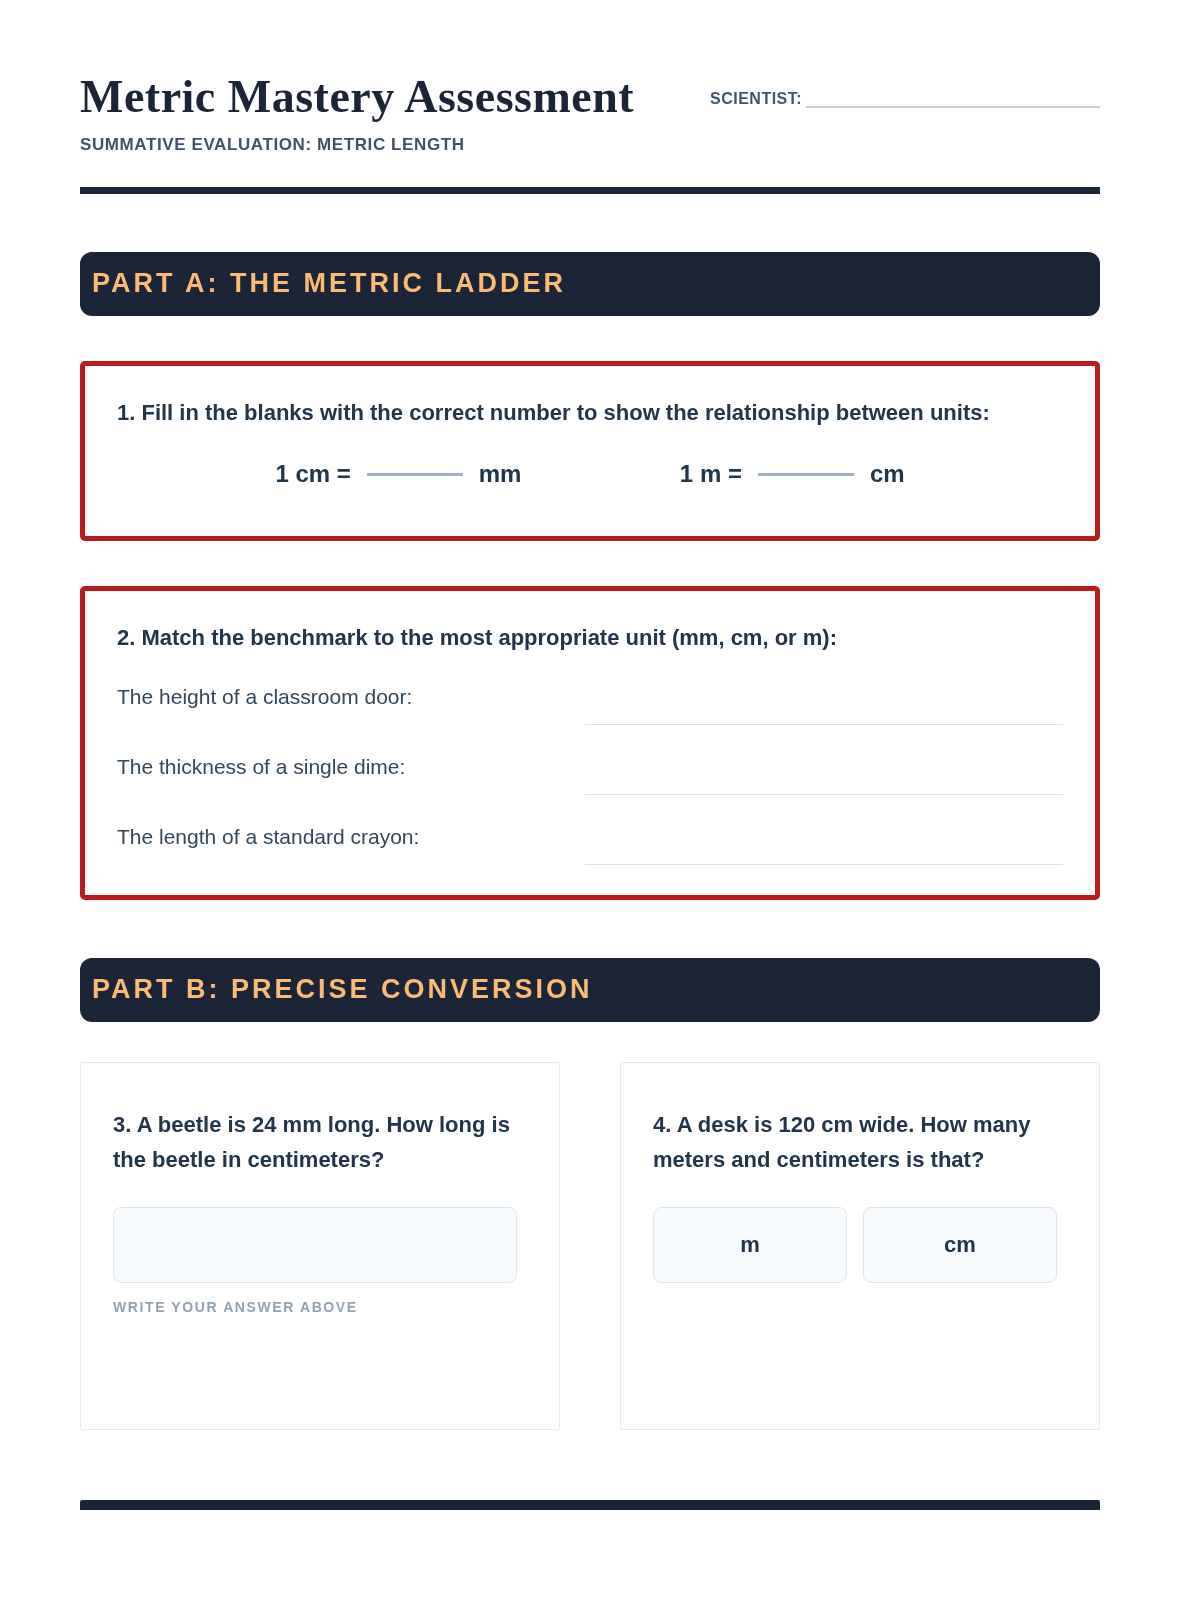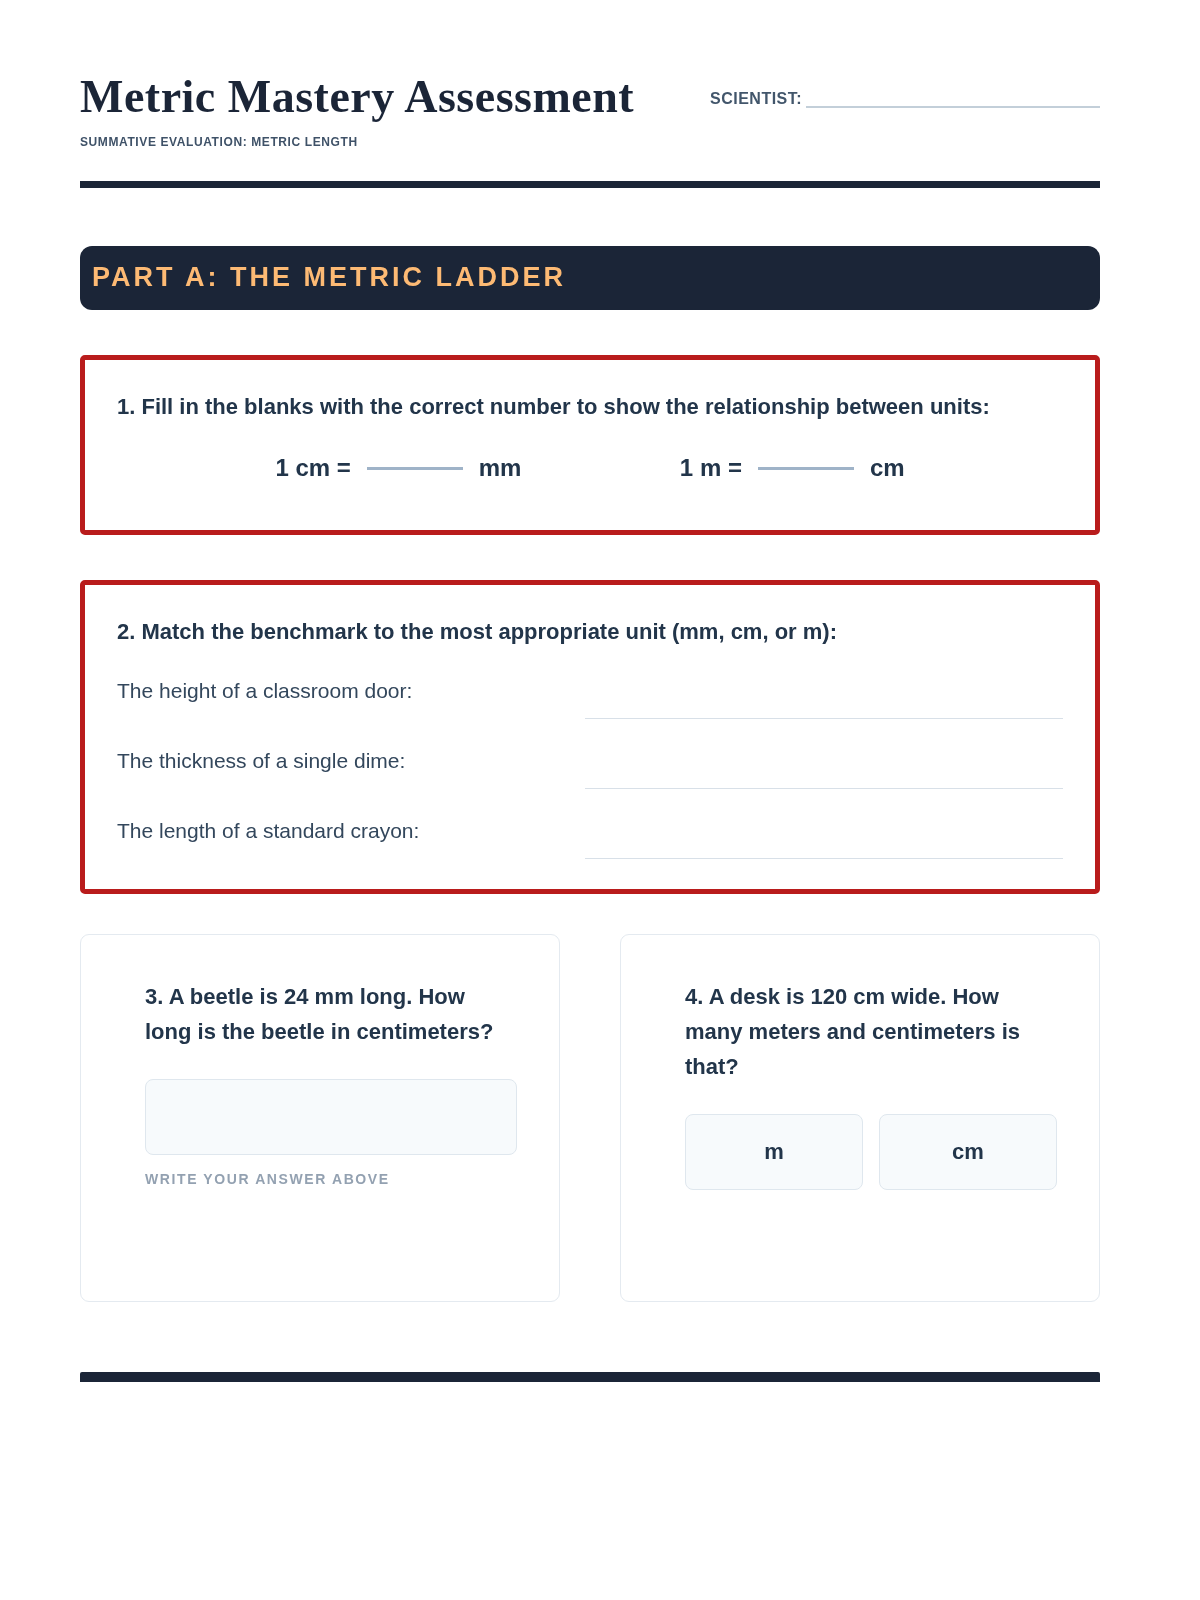--- a/index.html
+++ b/index.html
@@ -26,21 +26,21 @@
     font-family: "Liberation Serif", "DejaVu Serif", serif;
     font-size: 46px;
     font-weight: 700;
     color: #1b2537;
     letter-spacing: 0.5px;
     line-height: 1.1;
     text-align: center;
   }
   .subtitle {
     margin-top: 12px;
-    font-size: 12px;
+    font-size: 17px;
     font-weight: 700;
     color: #3f5268;
     letter-spacing: 0.6px;
   }
   .scientist {
     display: flex;
     align-items: flex-end;
     margin-top: 14px;
     width: 390px;
   }
@@ -136,22 +136,22 @@
 
   
   .two-col {
     display: flex;
     gap: 60px;
     margin-top: 40px;
   }
   .half-card {
     flex: 1;
     border: 1px solid #e4eaf0;
-    border-radius: 9px;
-    padding: 44px 42px 40px 64px;
+    border-radius: 2px;
+    padding: 44px 42px 40px 32px;
     background: #ffffff;
     min-height: 368px;
   }
   .half-card .prompt {
     line-height: 1.6;
   }
   .answer-box {
     margin-top: 30px;
     height: 76px;
     background: #f7fafc;
@@ -233,20 +233,21 @@
     <div class="match-row">
       <span class="match-label">The thickness of a single dime:</span>
       <span class="match-line"></span>
     </div>
     <div class="match-row">
       <span class="match-label">The length of a standard crayon:</span>
       <span class="match-line"></span>
     </div>
   </div>
 
+  <div class="banner">PART B: PRECISE CONVERSION</div>
 
   <div class="two-col">
 
     <div class="half-card">
       <div class="prompt">3. A beetle is 24 mm long. How long is the beetle in centimeters?</div>
       <div class="answer-box"></div>
       <div class="answer-caption">WRITE YOUR ANSWER ABOVE</div>
     </div>
 
     <div class="half-card">

